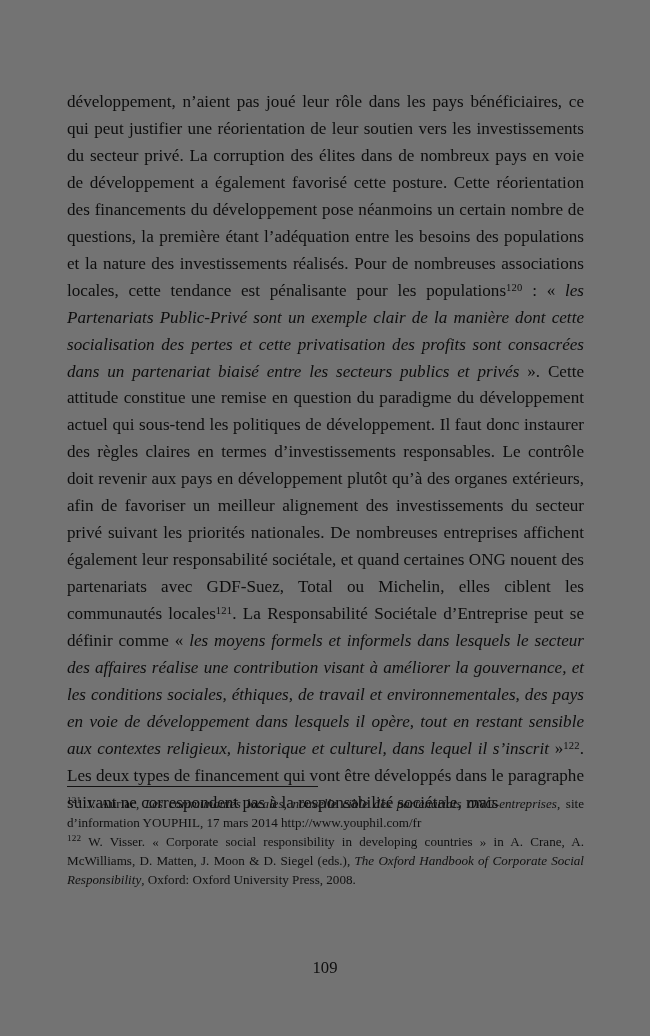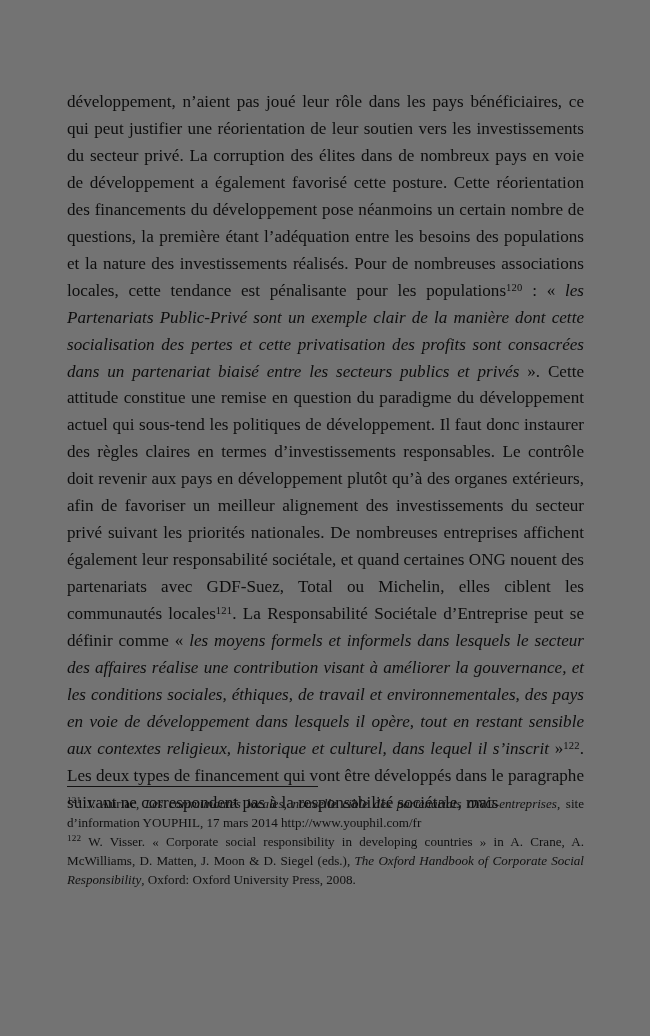--- a/index.html
+++ b/index.html
@@ -110,14 +110,15 @@
     <p class="body-par">développement, n’aient pas joué leur rôle dans les pays bénéficiaires, ce qui peut justifier une réorientation de leur soutien vers les investissements du secteur privé. La corruption des élites dans de nombreux pays en voie de développement a également favorisé cette posture. Cette réorientation des financements du développement pose néanmoins un certain nombre de questions, la première étant l’adéquation entre les besoins des populations et la nature des investissements réalisés. Pour de nombreuses associations locales, cette tendance est pénalisante pour les populations<sup class="fn">120</sup> : « <i>les Partenariats Public-Privé sont un exemple clair de la manière dont cette socialisation des pertes et cette privatisation des profits sont consacrées dans un partenariat biaisé entre les secteurs publics et privés</i> ». Cette attitude constitue une remise en question du paradigme du développement actuel qui sous-tend les politiques de développement. Il faut donc instaurer des règles claires en termes d’investissements responsables. Le contrôle doit revenir aux pays en développement plutôt qu’à des organes extérieurs, afin de favoriser un meilleur alignement des investissements du secteur privé suivant les priorités nationales. De nombreuses entreprises affichent également leur responsabilité sociétale, et quand certaines ONG nouent des partenariats avec GDF-Suez, Total ou Michelin, elles ciblent les communautés locales<sup class="fn">121</sup>. La Responsabilité Sociétale d’Entreprise peut se définir comme « <i>les moyens formels et informels dans lesquels le secteur des affaires réalise une contribution visant à améliorer la gouvernance, et les conditions sociales, éthiques, de travail et environnementales, des pays en voie de développement dans lesquels il opère, tout en restant sensible aux contextes religieux, historique et culturel, dans lequel il s’inscrit</i> »<sup class="fn">122</sup>. Les deux types de financement qui vont être développés dans le paragraphe suivant ne correspondent pas à la responsabilité sociétale, mais</p>
   </div>
 
   <div class="fn-rule"></div>
 
   <div class="footnotes">
     <p class="fn-item"><sup class="fn">121</sup> J. Auriac, <i>Les communautés locales, nouvelle cible des partenariats ONG-entreprises</i>, site d’information YOUPHIL, 17 mars 2014 http://www.youphil.com/fr</p>
     <p class="fn-item"><sup class="fn">122</sup> W. Visser. « Corporate social responsibility in developing countries » in A. Crane, A. McWilliams, D. Matten, J. Moon &amp; D. Siegel (eds.), <i>The Oxford Handbook of Corporate Social Responsibility</i>, Oxford: Oxford University Press, 2008.</p>
   </div>
 
+  <div class="page-number">109</div>
 
 </div>
 
 </body></html>

